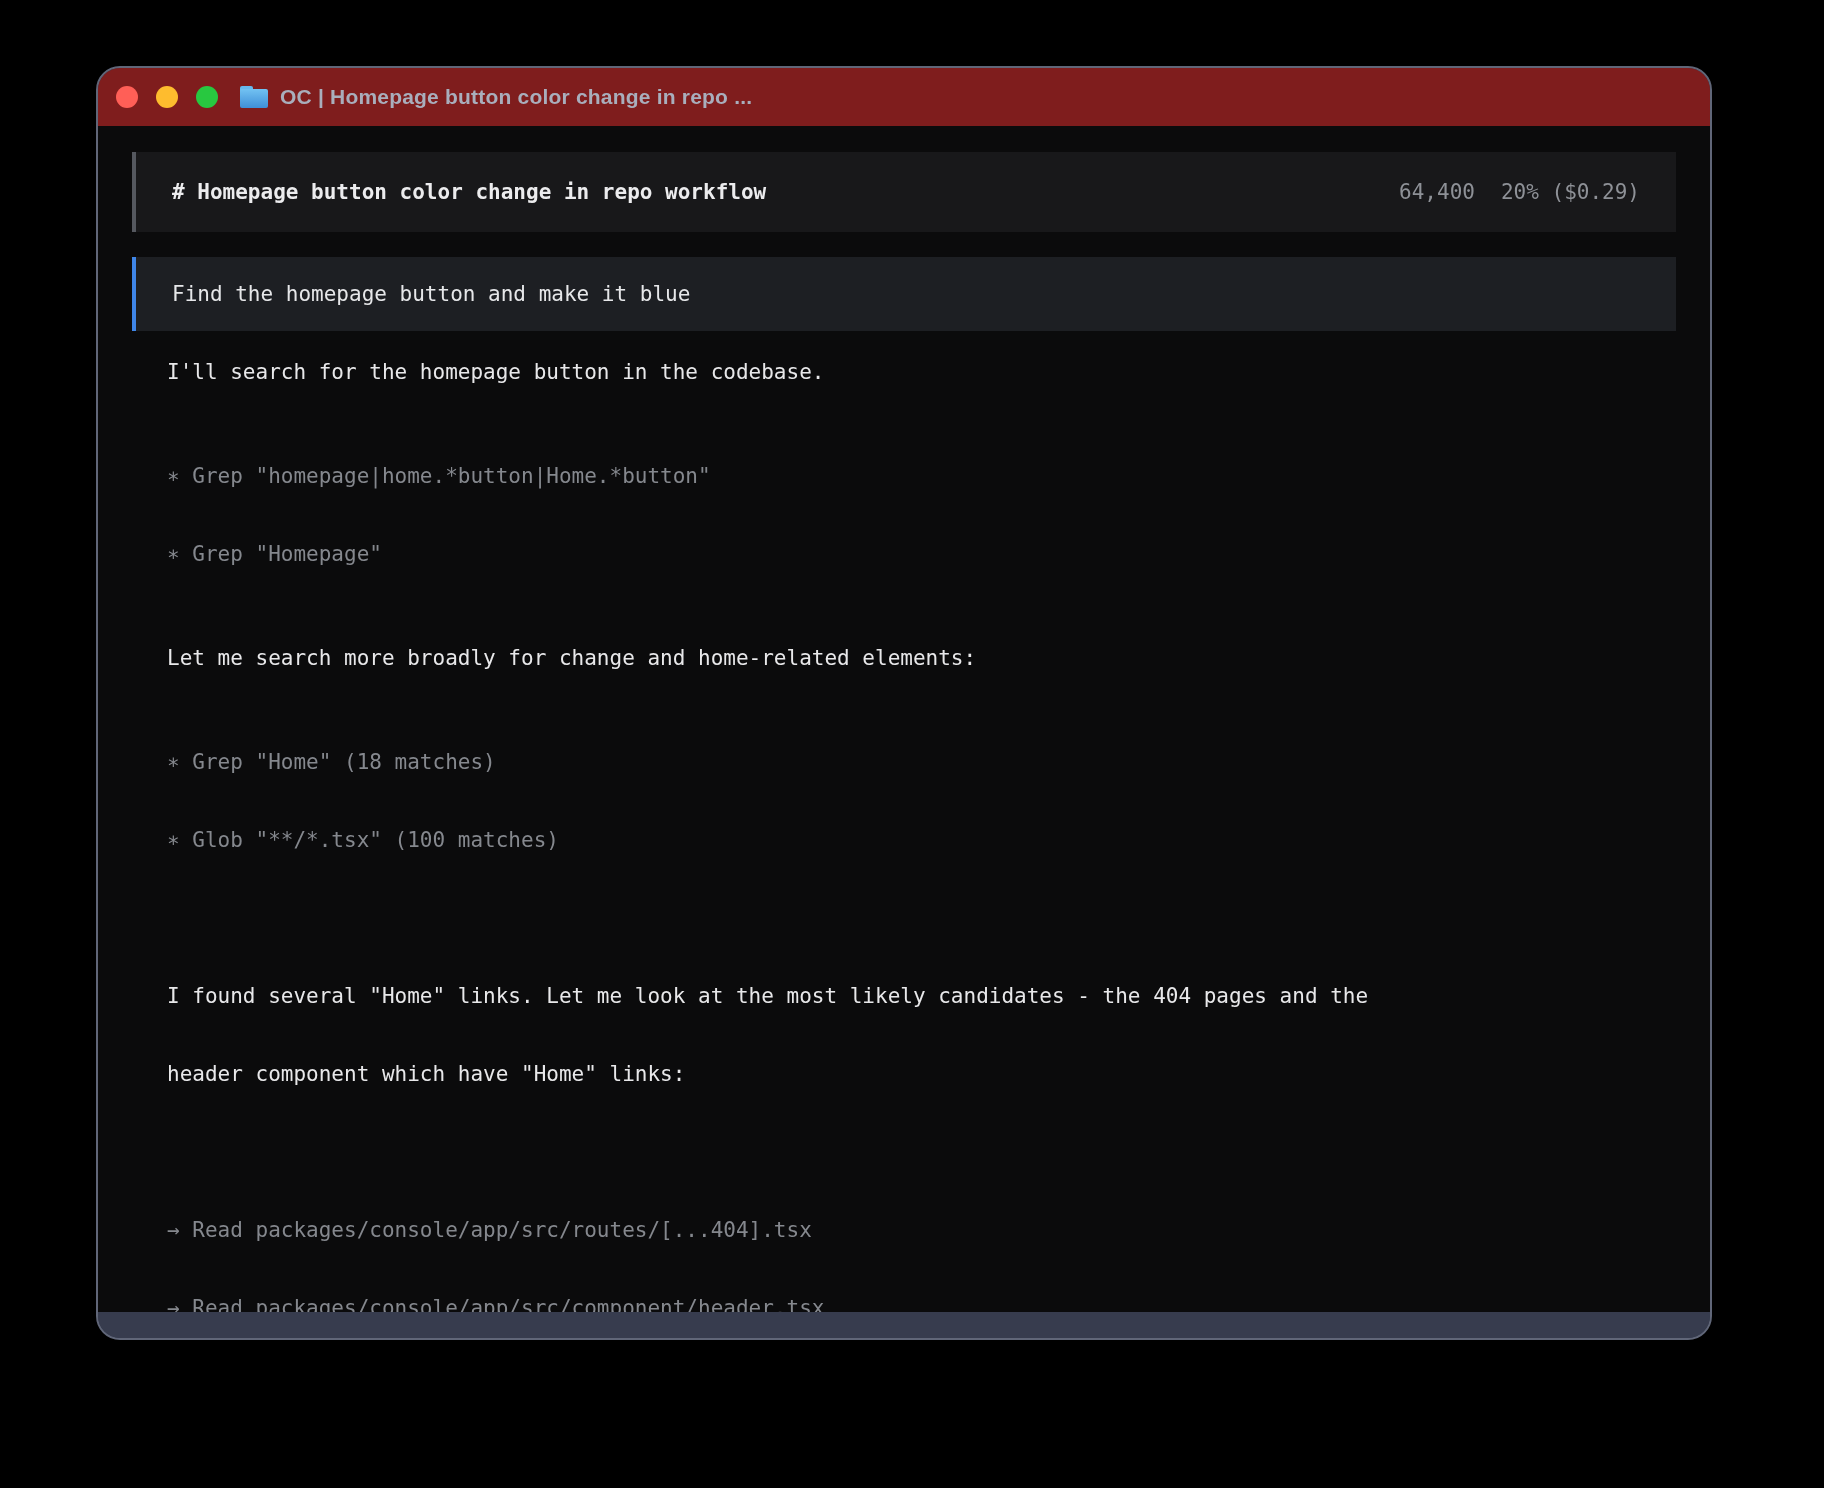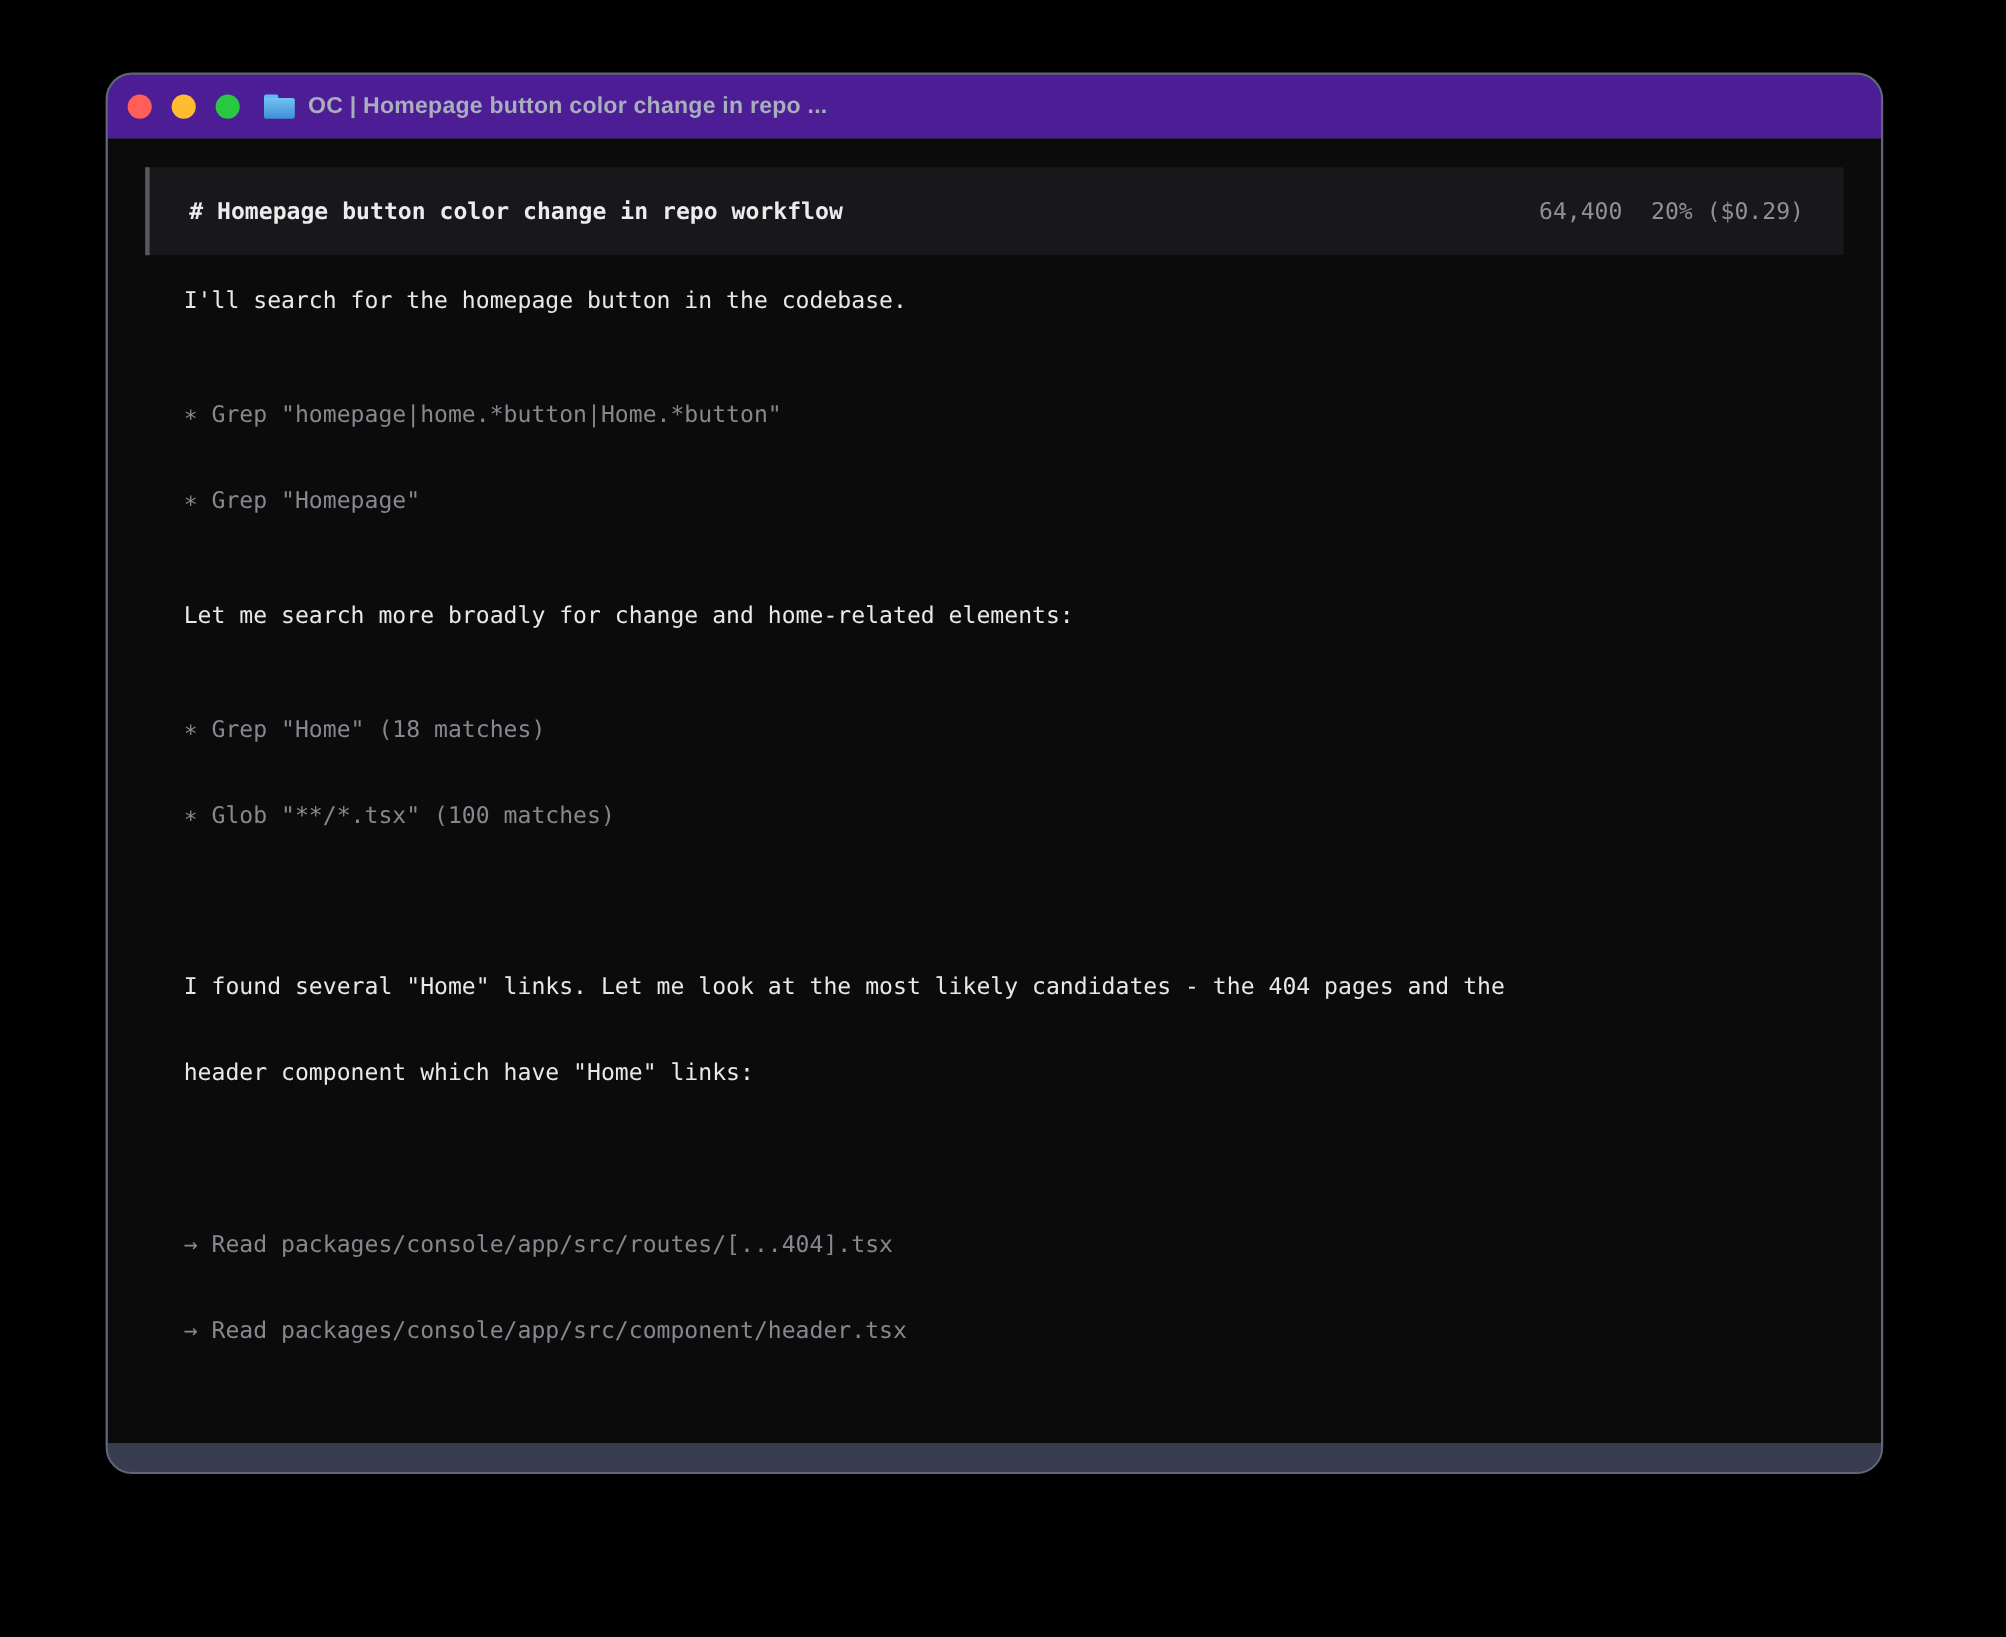--- a/index.html
+++ b/index.html
@@ -12,21 +12,21 @@
     background: #373c4e;
     border: 2px solid #606678;
     border-radius: 24px;
     overflow: hidden;
     display: flex; flex-direction: column;
   }
 
   
   .titlebar {
     height: 58px; flex: 0 0 58px;
-    background: #4c1d95;
+    background: #7f1d1d;
     display: flex; align-items: center;
     padding-left: 18px;
     font-family: "Liberation Sans", sans-serif;
   }
   .traffic { display: flex; gap: 18px; align-items: center; }
   .light { width: 22px; height: 22px; border-radius: 50%; }
   .light.red    { background: #ff5f57; }
   .light.yellow { background: #febc2e; }
   .light.green  { background: #28c840; }
   .folder-icon { margin-left: 22px; width: 28px; height: 22px; position: relative; }
@@ -93,20 +93,23 @@
   <div class="term">
 
     <div class="block session-header">
       <span class="h-title"># Homepage button color change in repo workflow</span>
       <span class="h-stats">
         <span>64,400</span>
         <span>20% ($0.29)</span>
       </span>
     </div>
 
+    <div class="block user-msg">
+      <span>Find the homepage button and make it blue</span>
+    </div>
 
     <div class="convo">
       <div class="para">I'll search for the homepage button in the codebase.</div>
 
       <div class="para dim">
         <div>∗ Grep "homepage|home.*button|Home.*button"</div>
         <div>∗ Grep "Homepage"</div>
       </div>
 
       <div class="para">Let me search more broadly for change and home-related elements:</div>

